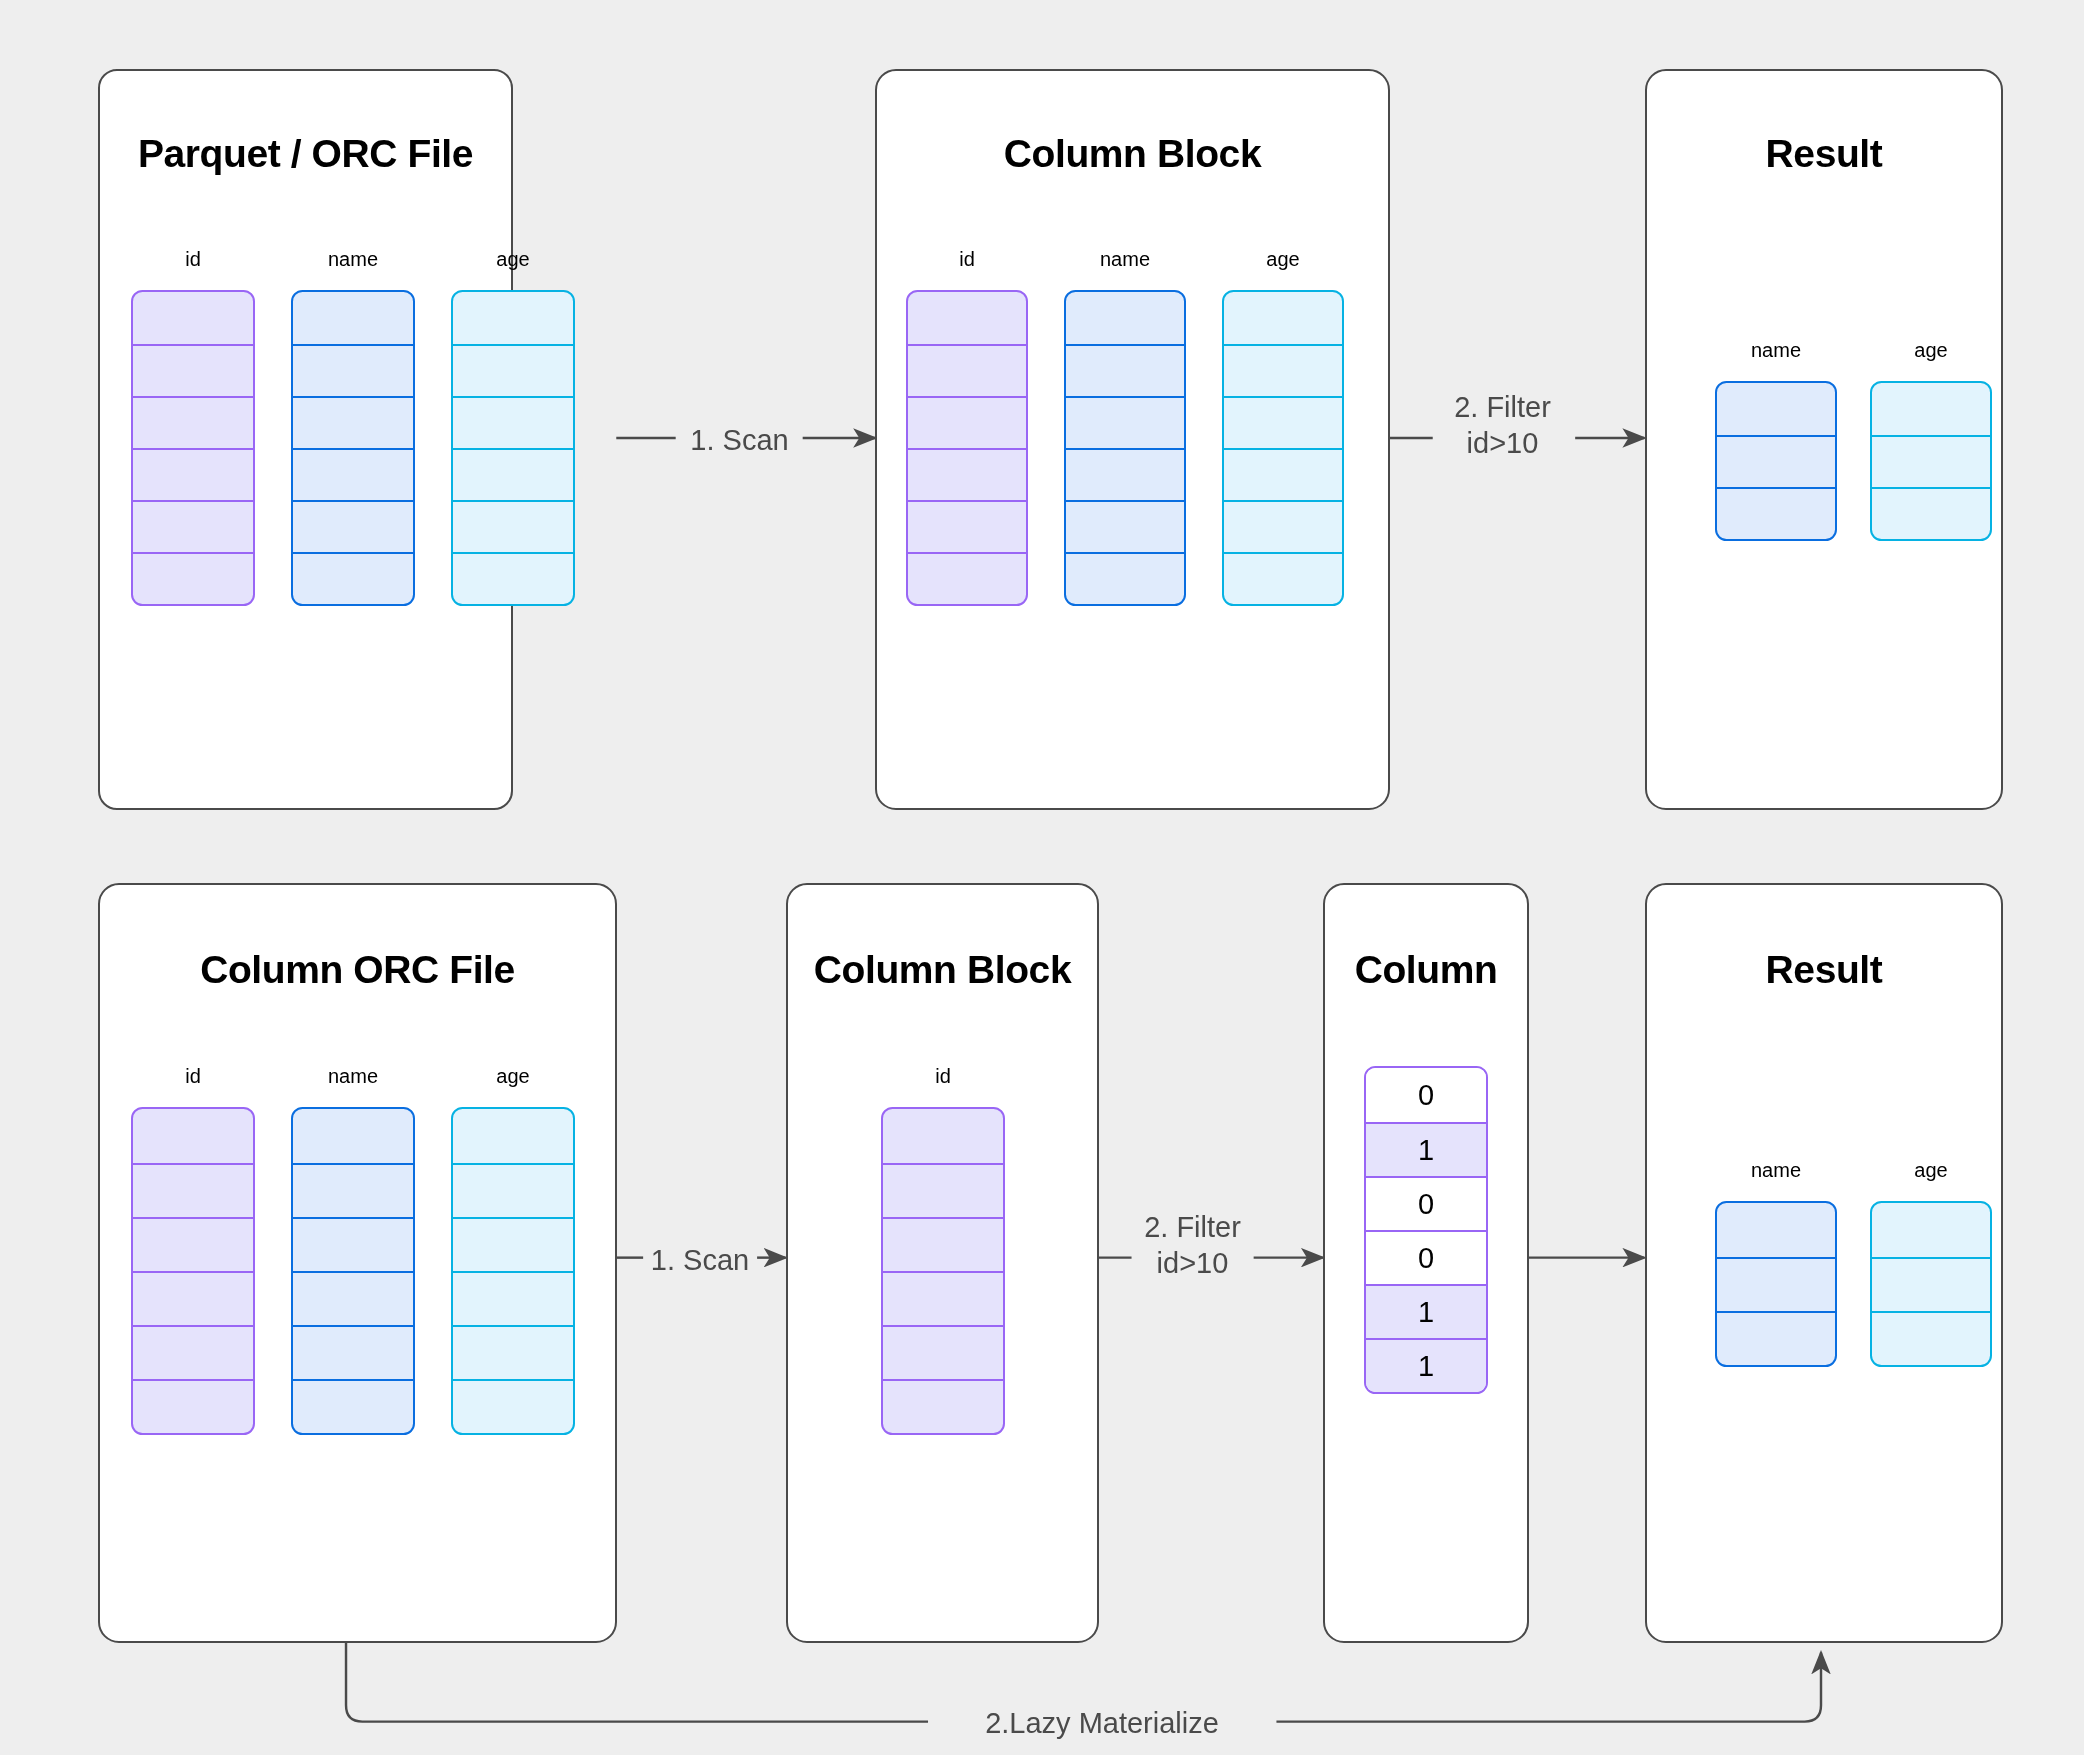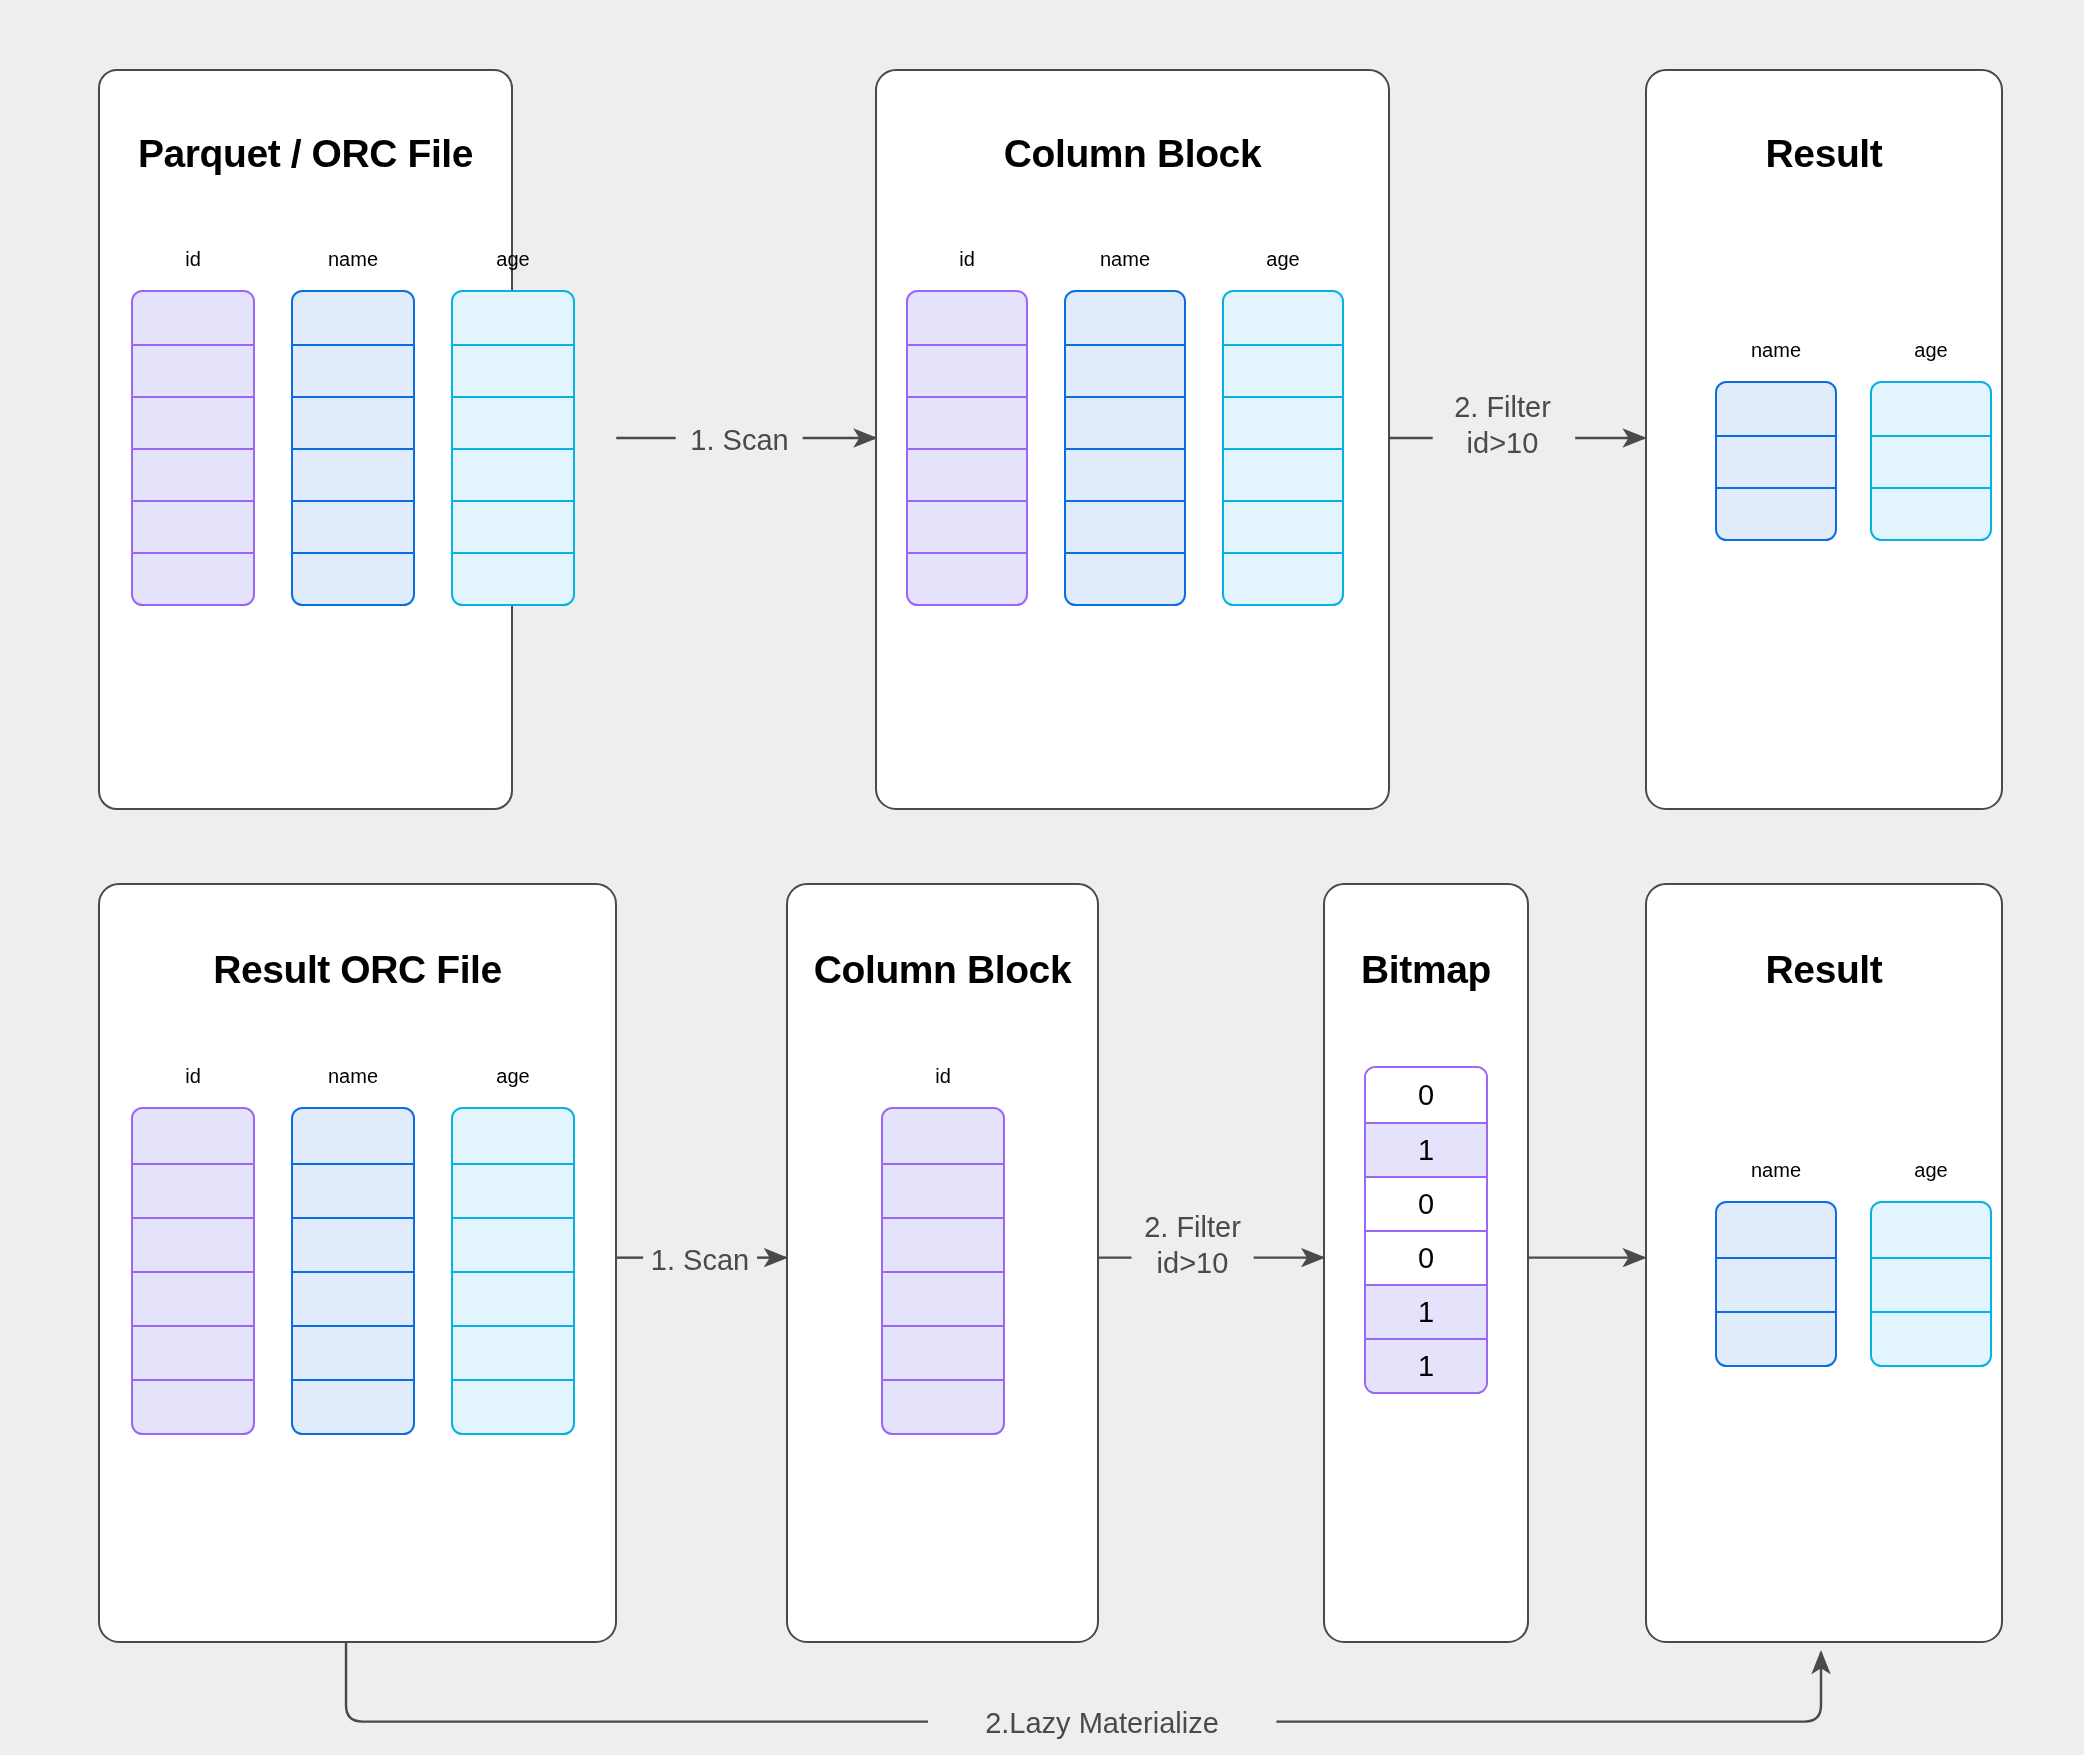--- a/index.html
+++ b/index.html
@@ -262,21 +262,21 @@
           <div class="cell" style="height:52px;"></div>
           <div class="cell" style="height:52px;"></div>
           <div class="cell" style="height:52px;"></div>
         </div>
       </div>
 
     </div>
   </div>
 
   <div class="panel" style="left:98px; top:883px; width:519px; height:760px;">
-    <div class="panel-title" style="top:63px;">Result ORC File</div>
+    <div class="panel-title" style="top:63px;">Column ORC File</div>
     <div class="col-group" style="left:31px; top:181px; gap:36px;">
 
       <div class="col c-id">
         <div class="col-header">id</div>
         <div class="col-cells" style="width:124px;">
           <div class="cell" style="height:54px;"></div>
           <div class="cell" style="height:54px;"></div>
           <div class="cell" style="height:54px;"></div>
           <div class="cell" style="height:54px;"></div>
           <div class="cell" style="height:54px;"></div>
@@ -331,21 +331,21 @@
 
     </div>
   </div>
 
   <div class="arrow-label" style="left:1125px; top:1209px; width:135px;">
     <div>2. Filter</div>
     <div>id&gt;10</div>
   </div>
 
   <div class="panel" style="left:1323px; top:883px; width:206px; height:760px;">
-    <div class="panel-title" style="top:63px;">Bitmap</div>
+    <div class="panel-title" style="top:63px;">Column</div>
     <div class="col-group" style="left:39px; top:181px;">
       <div class="col c-bitmap">
         <div class="col-cells" style="width:124px;">
           <div class="cell" style="height:54px;">0</div>
           <div class="cell on" style="height:54px;">1</div>
           <div class="cell" style="height:54px;">0</div>
           <div class="cell" style="height:54px;">0</div>
           <div class="cell on" style="height:54px;">1</div>
           <div class="cell on" style="height:54px;">1</div>
         </div>

